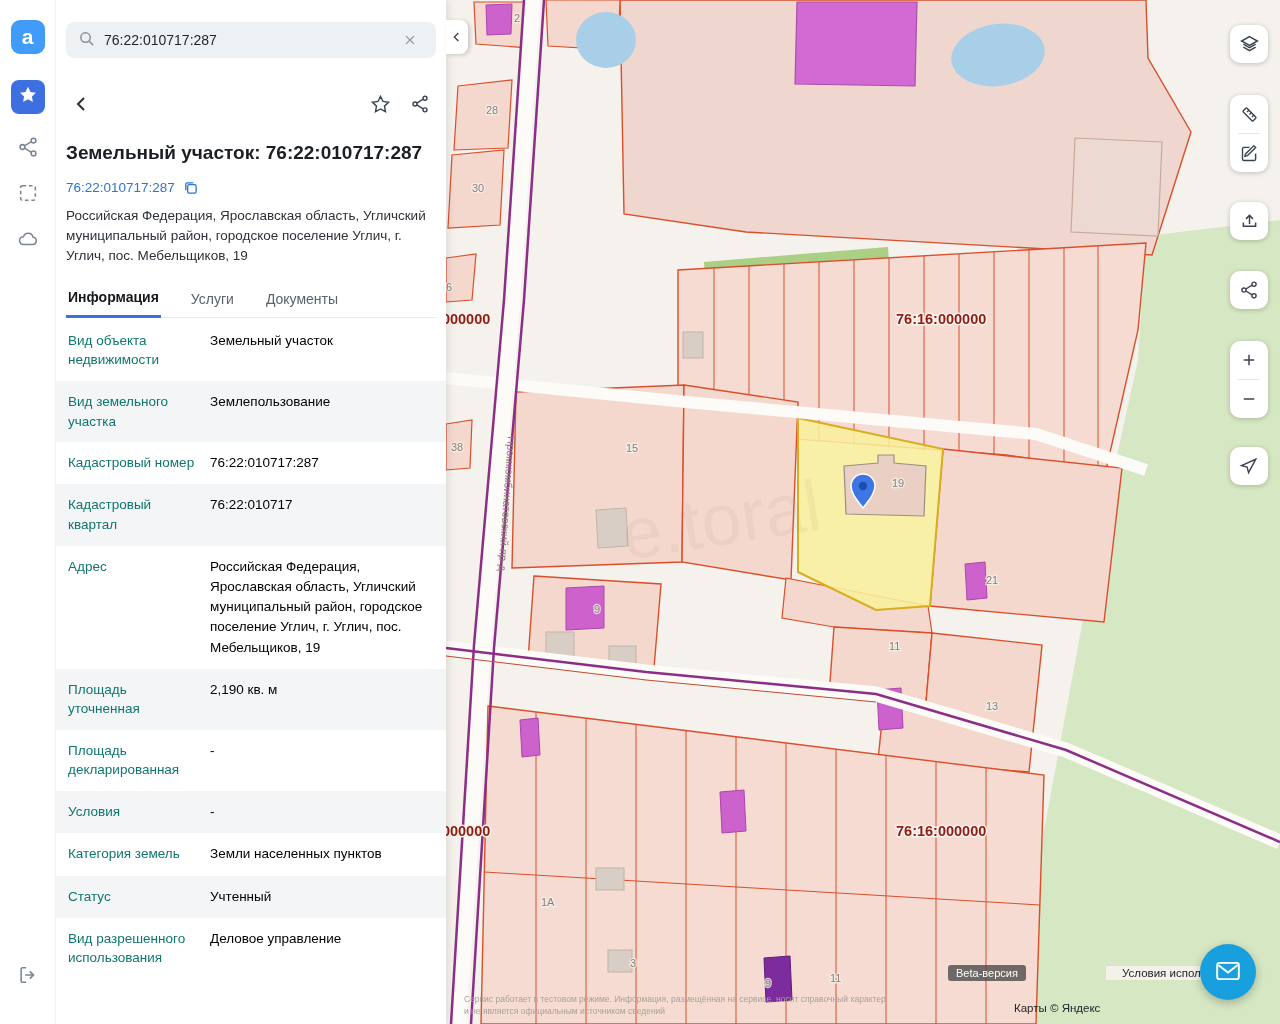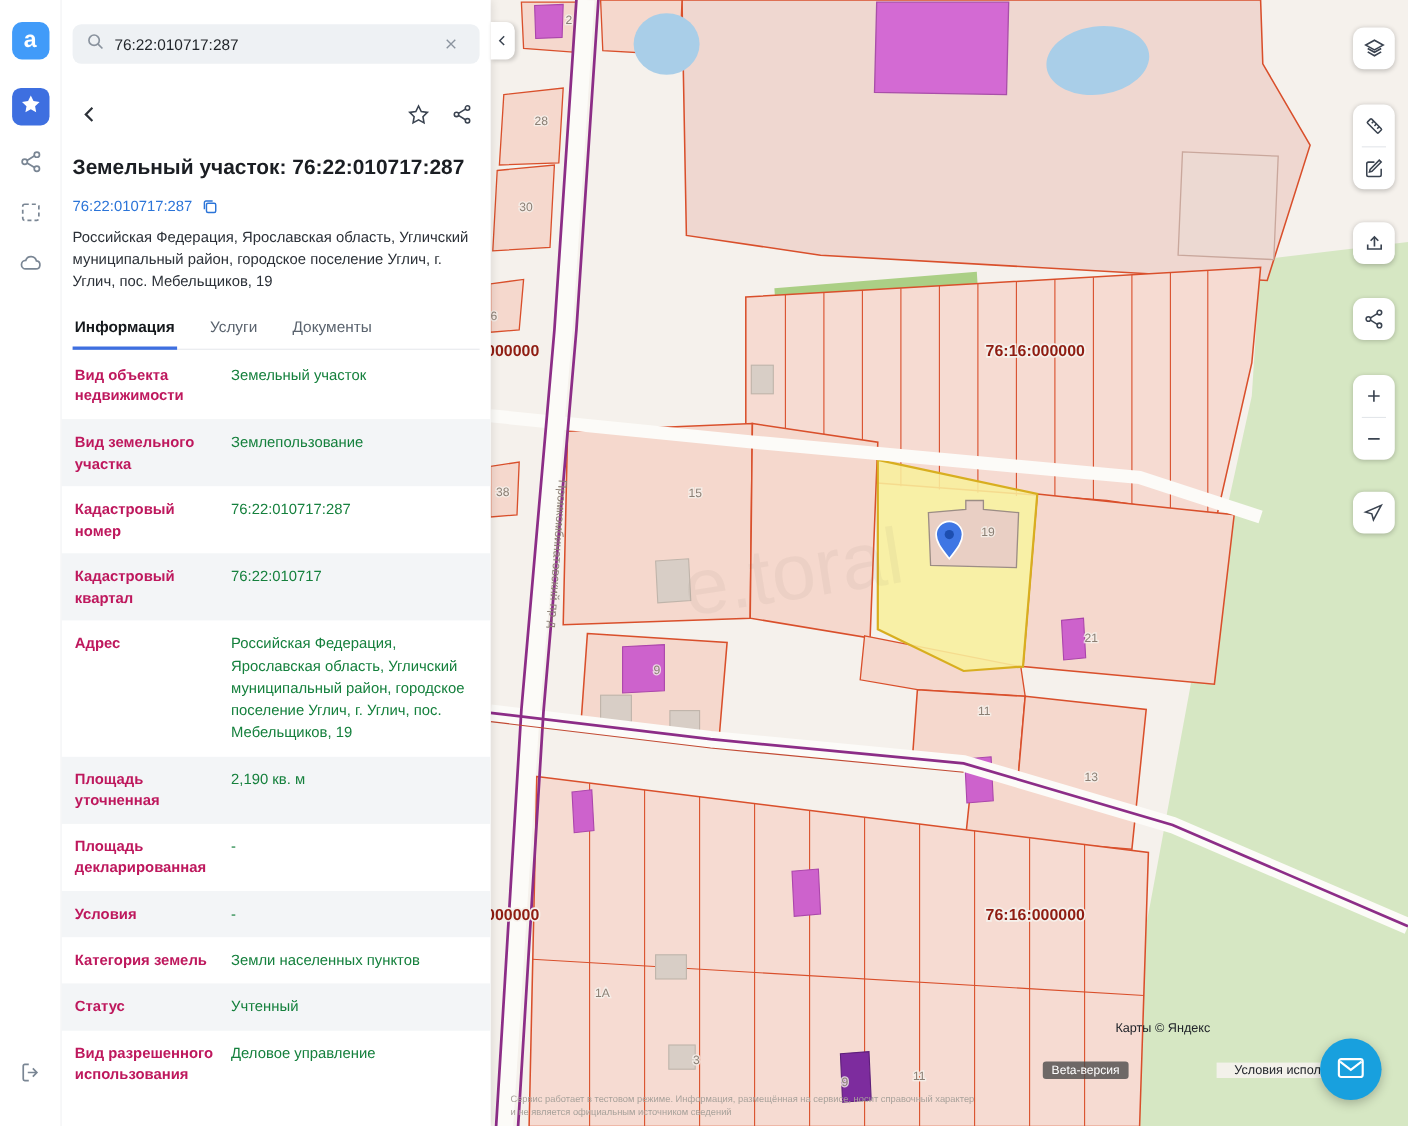--- a/index.html
+++ b/index.html
@@ -30,44 +30,44 @@
     color:#22262b; font-family:inherit; }
   .head-row { display:flex; align-items:center; margin:32px 12px 0; }
   .head-row .sp { flex:1; }
   .hbtn { display:flex; align-items:center; justify-content:center; width:28px; height:28px;
     cursor:pointer; }
   .head-row .hbtn + .hbtn { margin-left:12px; }
   .title { margin:24px 10px 0; font-size:19px; font-weight:bold; color:#1b1e23; }
   .cad-row { margin:14px 10px 0; display:flex; align-items:center; gap:7px; }
   .cad-link { color:#2b74d8; font-size:13.5px; cursor:pointer; }
   .address { margin:10px 10px 0; font-size:13.5px; color:#2c3138; line-height:1.48; }
-  .tabs { display:flex; gap:28px; margin:14px 10px 0; border-bottom:1px solid #e6e9ed; }
+  .tabs { display:flex; gap:28px; margin:14px 10px 0; border-bottom:1px solid #e6e9ed;align-items:flex-end; }
   .tab { padding:9px 2px 10px; font-size:14px; color:#5a636e; cursor:pointer; }
   .tab.active { color:#15181c; font-weight:bold; border-bottom:3px solid #3e6fe0;
     margin-bottom:-1px; }
   .info { margin-top:2px; }
   .irow { display:flex; padding:11px 12px; gap:10px; }
   .irow:nth-child(even) { background:#f3f5f7; }
-  .ilabel { width:132px; min-width:132px; font-size:13.5px; font-weight:bold; color:#be185d;
+  .ilabel { width:132px; min-width:132px; font-size:13.5px; font-weight:normal; color:#0f766e;
     line-height:1.45; }
-  .ival { font-size:13.5px; color:#15803d; line-height:1.5; }
+  .ival { font-size:13.5px; color:#000000; line-height:1.5; }
 
   
   .map { position:absolute; left:446px; top:0; width:834px; height:1024px; background:#f5f1ec;
     overflow:hidden; }
   .map svg { display:block; font-family:inherit; }
   .collapse { position:absolute; left:446px; top:20px; width:22px; height:34px; background:#fff;
     border-radius:0 8px 8px 0; box-shadow:2px 1px 4px rgba(0,0,0,.18); display:flex;
     align-items:center; justify-content:center; z-index:26; cursor:pointer; }
 
   
   .attrib { position:absolute; left:0; top:0; width:100%; height:100%; pointer-events:none; }
   .beta-badge { position:absolute; left:502px; top:965px; background:rgba(72,72,72,.78);
     color:#fff; font-size:11px; padding:2px 8px; border-radius:3px; pointer-events:auto; }
-  .ya-copy { position:absolute; left:568px; top:929px; color:#21242a; font-size:11.5px;
+  .ya-copy { position:absolute; left:568px; top:1002px; color:#21242a; font-size:11.5px;
     pointer-events:auto; }
   .terms { position:absolute; left:660px; top:966px; color:#21242a; font-size:11.5px;
     background:rgba(245,242,238,.92); padding:1px 16px; pointer-events:auto; cursor:pointer;
     white-space:nowrap; }
   .discl { position:absolute; left:18px; color:#a8a29b; font-size:8.5px; white-space:nowrap; }
   .d1 { top:994px; } .d2 { top:1006px; }
 
   
   .ctl { position:absolute; width:38px; background:#fff; border-radius:10px;
     box-shadow:0 1px 5px rgba(0,0,0,.22); display:flex; flex-direction:column;

